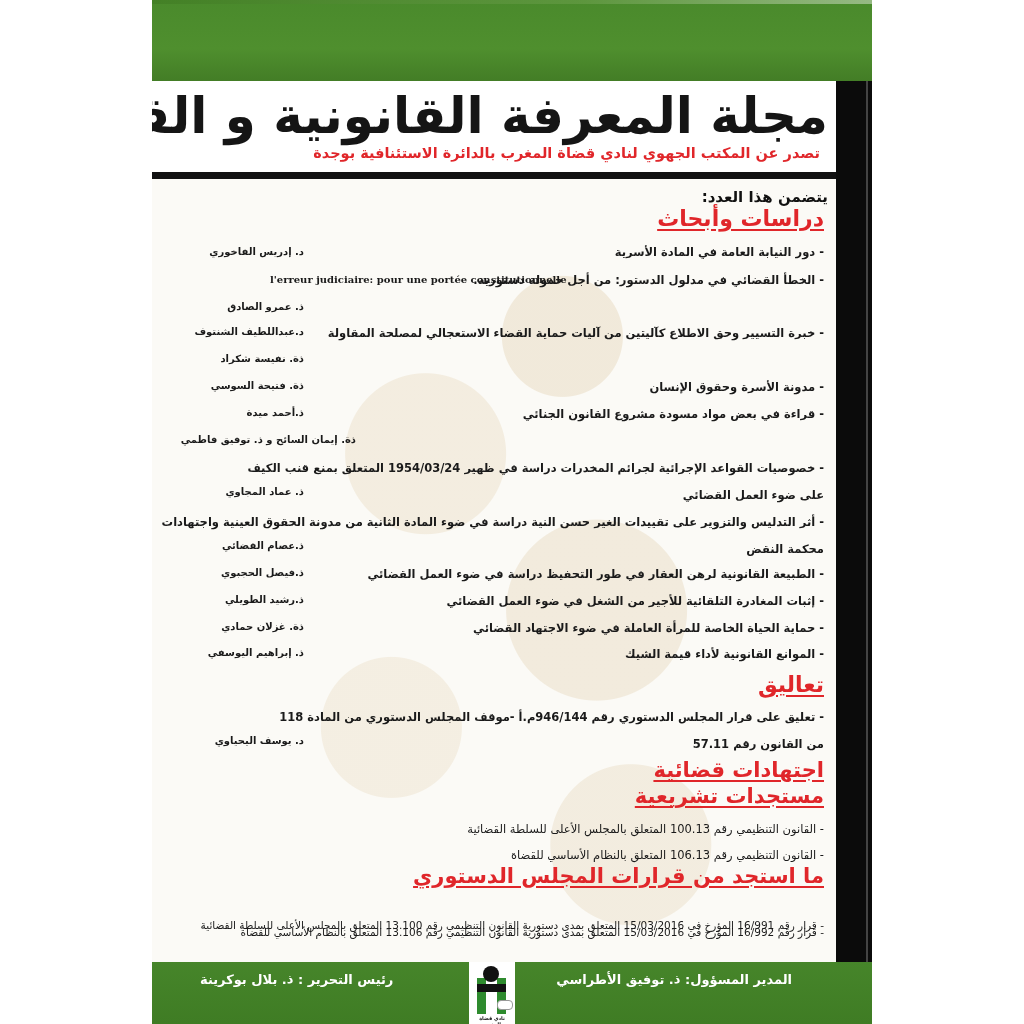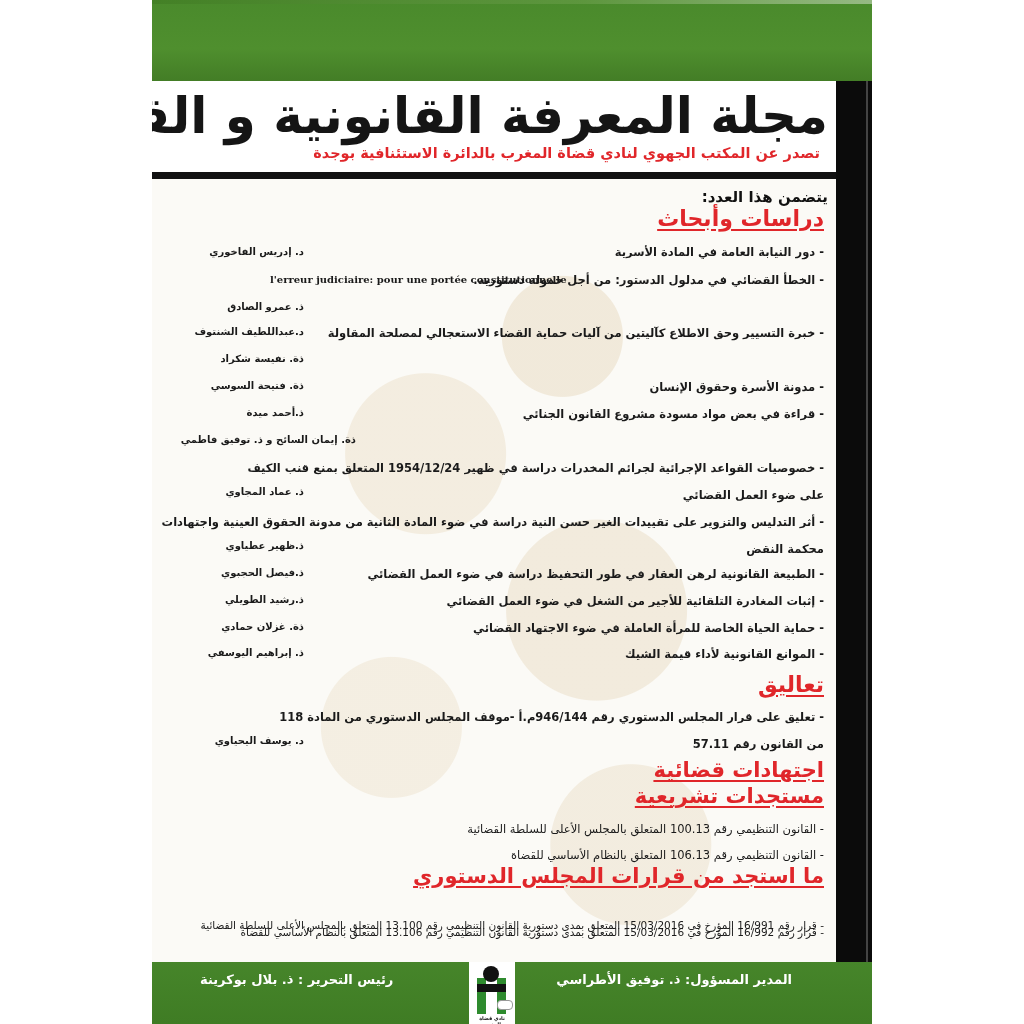--- a/index.html
+++ b/index.html
@@ -177,27 +177,27 @@
     <div class="author" style="top:173px;">ذة. نفيسة شكراد</div>
 
     <div class="row" style="top:200px;">- مدونة الأسرة وحقوق الإنسان</div>
     <div class="author" style="top:200px;">ذة. فتيحة السوسي</div>
 
     <div class="row" style="top:227px;">- قراءة في بعض مواد مسودة مشروع القانون الجنائي</div>
     <div class="author" style="top:227px;">ذ.أحمد ميدة</div>
 
     <div class="author" style="top:254px;right:480px;">ذة. إيمان السائح و  ذ. توفيق فاطمي</div>
 
-    <div class="row" style="top:281px;">- خصوصيات القواعد الإجرائية لجرائم المخدرات دراسة في ظهير 1954/12/24 المتعلق بمنع قنب الكيف</div>
+    <div class="row" style="top:281px;">- خصوصيات القواعد الإجرائية لجرائم المخدرات دراسة في ظهير 1954/03/24 المتعلق بمنع قنب الكيف</div>
     <div class="row" style="top:308px;">على ضوء العمل القضائي</div>
     <div class="author" style="top:306px;">ذ. عماد المجاوي</div>
 
     <div class="row" style="top:335px;">- أثر التدليس والتزوير على تقييدات الغير حسن النية دراسة في ضوء المادة الثانية من مدونة الحقوق العينية واجتهادات</div>
     <div class="row" style="top:362px;">محكمة النقض</div>
-    <div class="author" style="top:360px;">ذ.ظهير عطياوي</div>
+    <div class="author" style="top:360px;">ذ.عصام القضائي</div>
 
     <div class="row" style="top:387px;">- الطبيعة القانونية لرهن العقار في طور التحفيظ دراسة في ضوء العمل القضائي</div>
     <div class="author" style="top:387px;">ذ.فيصل الحجبوي</div>
 
     <div class="row" style="top:414px;">- إثبات المغادرة التلقائية للأجير من الشغل في ضوء العمل القضائي</div>
     <div class="author" style="top:414px;">ذ.رشيد الطويلي</div>
 
     <div class="row" style="top:441px;">- حماية الحياة الخاصة للمرأة العاملة في ضوء الاجتهاد القضائي</div>
     <div class="author" style="top:441px;">ذة. غزلان حمادي</div>
 

